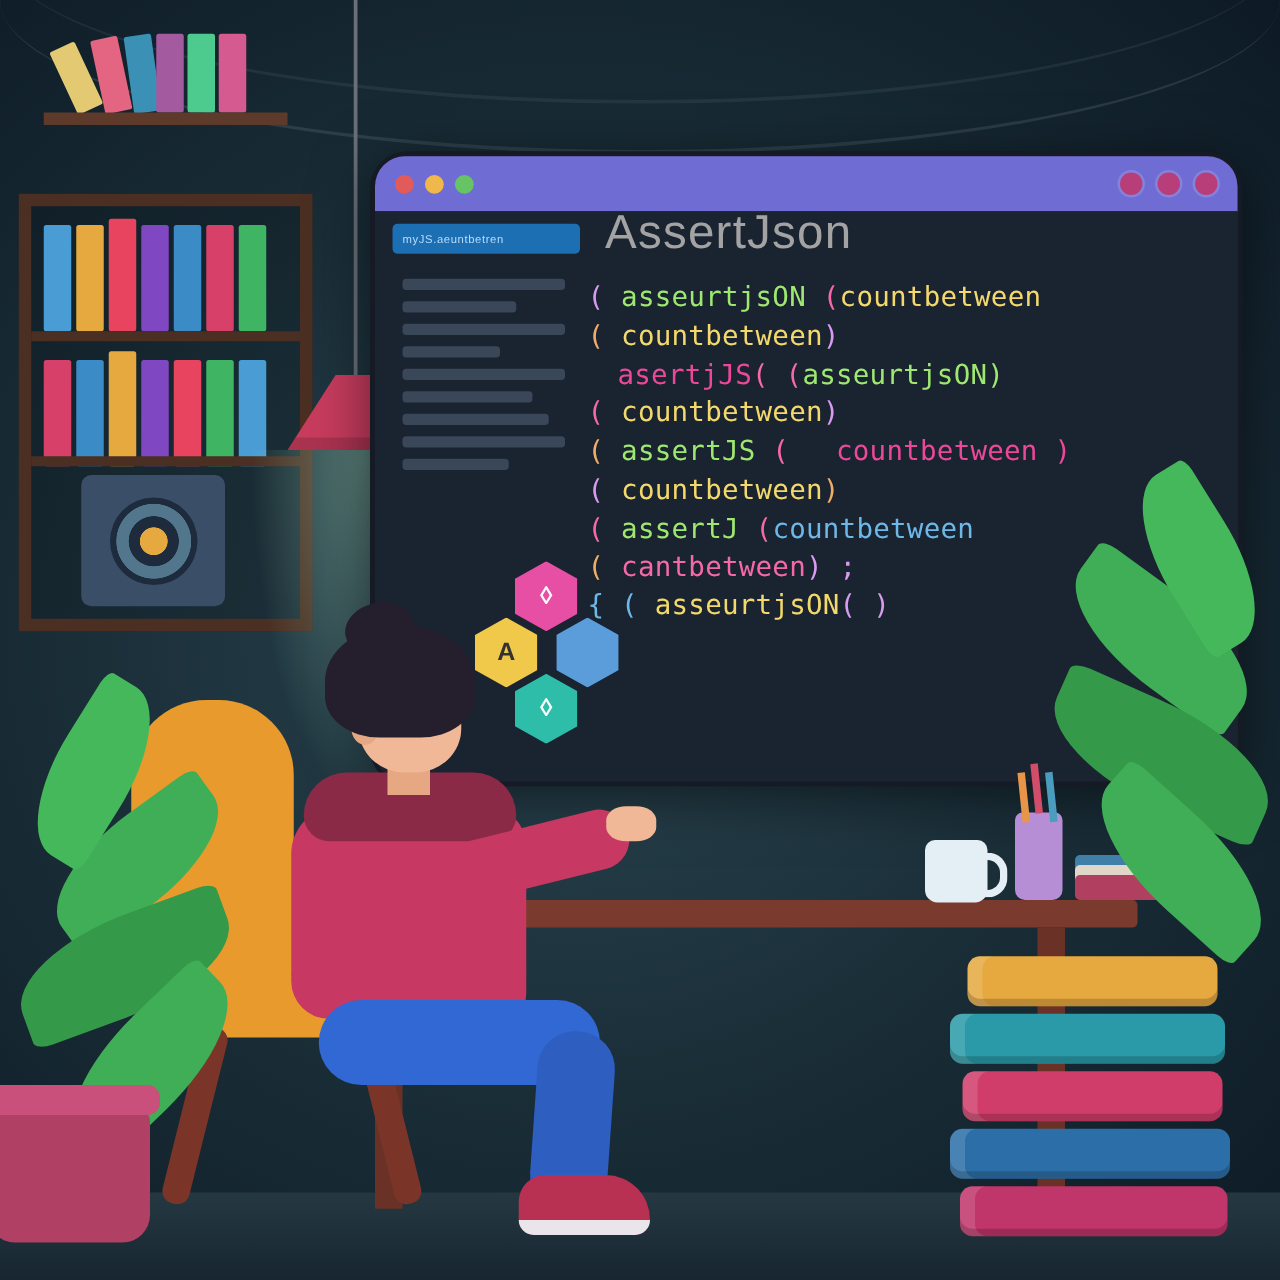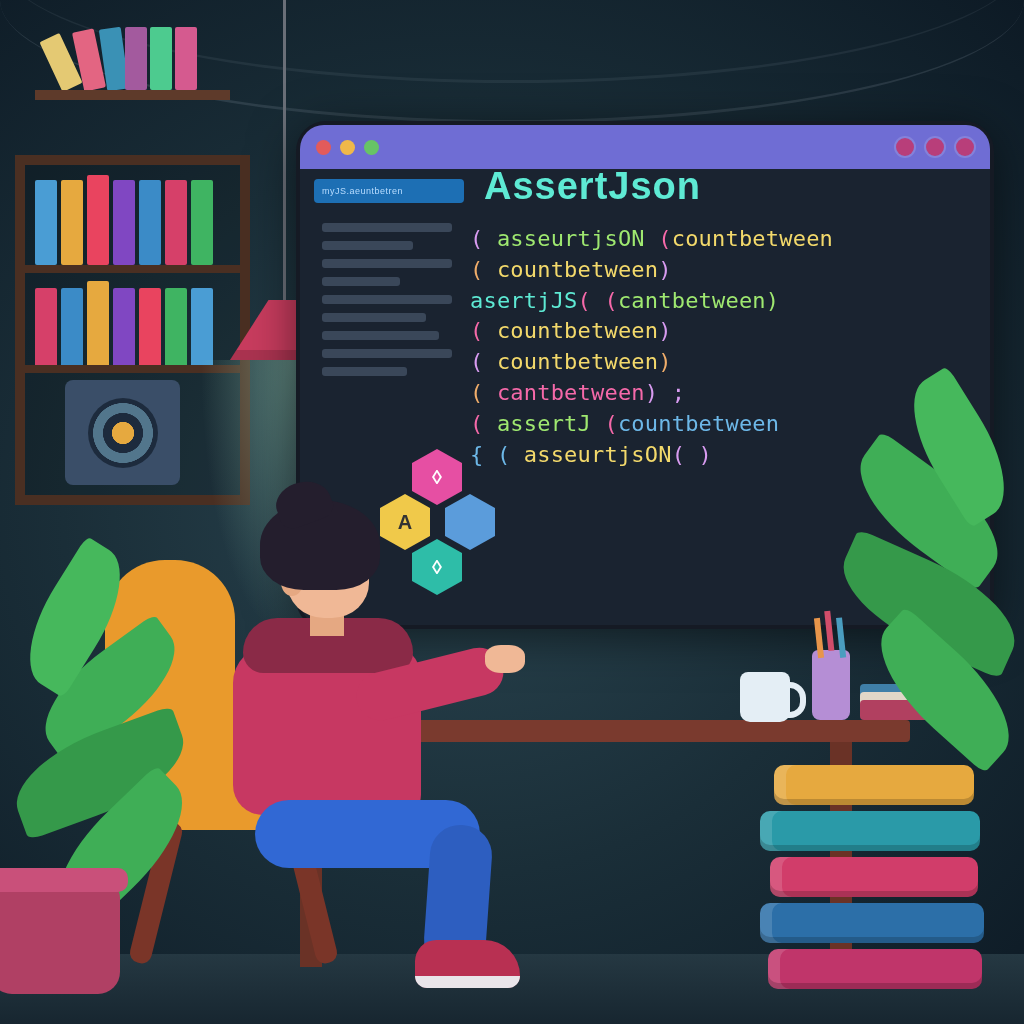--- a/index.html
+++ b/index.html
@@ -68,24 +68,24 @@
   .rdots{display:flex;gap:12px;} .rdots .dot{background:#b83e7a;width:18px;height:18px;box-shadow:0 0 0 2px rgba(255,255,255,.15);}
 
   .content{position:absolute;inset:44px 0 0 0;background:#1a2330;border-radius:0 0 24px 24px;overflow:hidden;}
   .tab{position:absolute;top:10px;left:14px;width:150px;height:24px;background:#1d6fb4;border-radius:4px;}
   .tab span{color:#b7dcff;font-size:9px;padding-left:8px;line-height:24px;letter-spacing:.5px;}
   .sidebar-lines{position:absolute;top:45px;left:22px;width:130px;}
   .ln{height:9px;background:#3a4759;margin:9px 0;border-radius:3px;}
   .ln:nth-child(2){width:70%;} .ln:nth-child(4){width:60%;}
   .ln:nth-child(6){width:80%;} .ln:nth-child(7){width:90%;} .ln:nth-child(9){width:65%;}
 
-  .title-main{position:absolute;top:-4px;left:184px;color:#5eead4;font-size:38px;font-weight:700;letter-spacing:1px;}
+  .title-main{position:absolute;top:-4px;left:184px;color:#a3a3a3;font-size:38px;font-weight:400;letter-spacing:1px;}
   .codeblock{position:absolute;top:55px;left:170px;right:18px;font-family:Consolas,monospace;font-size:22px;line-height:1.4;letter-spacing:.2px;}
   .codeblock div{white-space:nowrap;}
-  .p1{color:#f569a9;} .p2{color:#9fe870;} .p3{color:#f3d96b;} .p4{color:#6db8e8;} .p5{color:#5eead4;}
+  .p1{color:#f569a9;} .p2{color:#9fe870;} .p3{color:#f3d96b;} .p4{color:#6db8e8;} .p5{color:#ec4899;margin-left:24px;}
   .br{color:#d89bf0;} .br2{color:#f0ad6a;}
 
   .hex-cluster{position:absolute;top:280px;left:70px;width:140px;height:140px;}
   .hex{position:absolute;width:50px;height:56px;clip-path:polygon(50% 0,100% 25%,100% 75%,50% 100%,0 75%,0 25%);display:flex;align-items:center;justify-content:center;color:#fff;font-weight:bold;font-size:20px;}
   .hxT{top:0;left:42px;background:#e64fa3;} .hxL{top:45px;left:10px;background:#f0c94a;color:#333;}
   .hxR{top:45px;left:75px;background:#5b9cdb;} .hxB{top:90px;left:42px;background:#2ebda8;}
 
   
   .desk{position:absolute;top:720px;left:230px;width:680px;height:22px;background:#7a3a2e;border-radius:4px;}
   .leg{position:absolute;top:742px;width:22px;height:225px;background:#6a3226;}
@@ -218,25 +218,26 @@
           <div class="ln"></div>
         <div class="ln"></div>
           <div class="ln"></div>
           <div class="ln"></div>
           <div class="ln"></div>
       </div>
       <div class="title-main">AssertJson</div>
       <div class="codeblock">
         <div><span class="br">( </span><span class="p2">asseurtjsON </span><span class="p1">(</span><span class="p3">countbetween</span></div>
         <div><span class="br2"> ( </span><span class="p3">countbetween</span><span class="br">)</span></div>
-        <div><span class="p1">  </span><span class="p5">asertjJS</span><span class="p1">( (</span><span class="p2">cantbetween)</span></div>
+        <div><span class="p1">  </span><span class="p5">asertjJS</span><span class="p1">( (</span><span class="p2">asseurtjsON)</span></div>
         <div><span class="p1">( </span><span class="p3">countbetween</span><span class="br">)</span></div>
+        <div><span class="br2"> ( </span><span class="p2">assertJS</span><span class="p1"> ( </span><span class="p5">countbetween )</span></div>
         <div><span class="br">  ( </span><span class="p3">countbetween</span><span class="br2">)</span></div>
+        <div><span class="p1">( </span><span class="p2">assertJ </span><span class="p1">(</span><span class="p4">countbetween</span></div>
         <div><span class="br2"> ( </span><span class="p1">cantbetween</span><span class="br">) ;</span></div>
-        <div><span class="p1">( </span><span class="p2">assertJ </span><span class="p1">(</span><span class="p4">countbetween</span></div>
         <div><span class="p4">{ ( </span><span class="p3">asseurtjsON</span><span class="br">( )</span></div>
       </div>
       <div class="hex-cluster">
         <div class="hex hxT">◊</div>
         <div class="hex hxL">A</div>
         <div class="hex hxR"></div>
         <div class="hex hxB">◊</div>
       </div>
     </div>
   </div>

